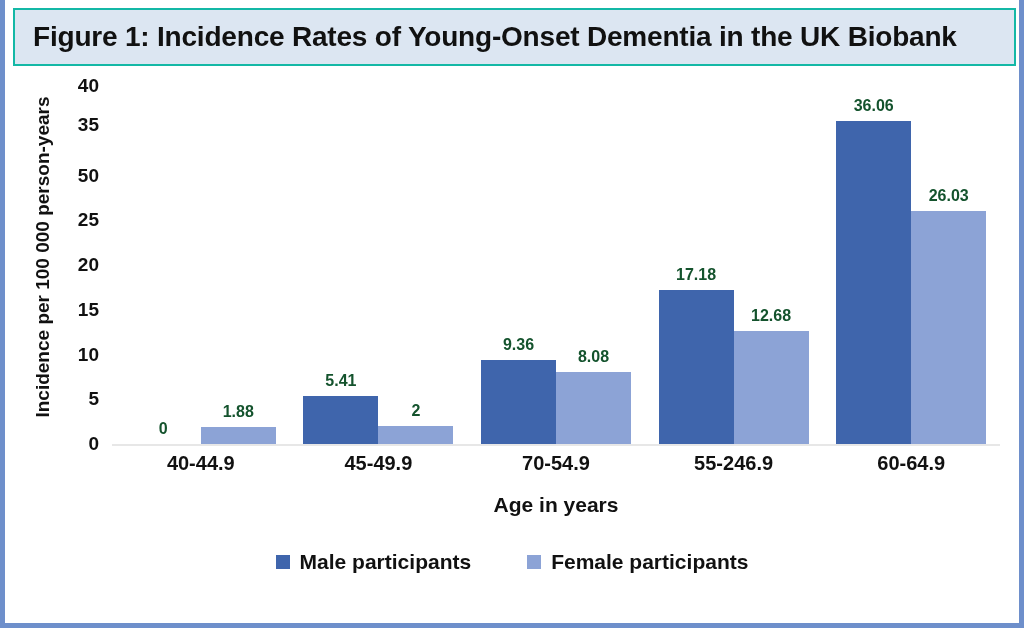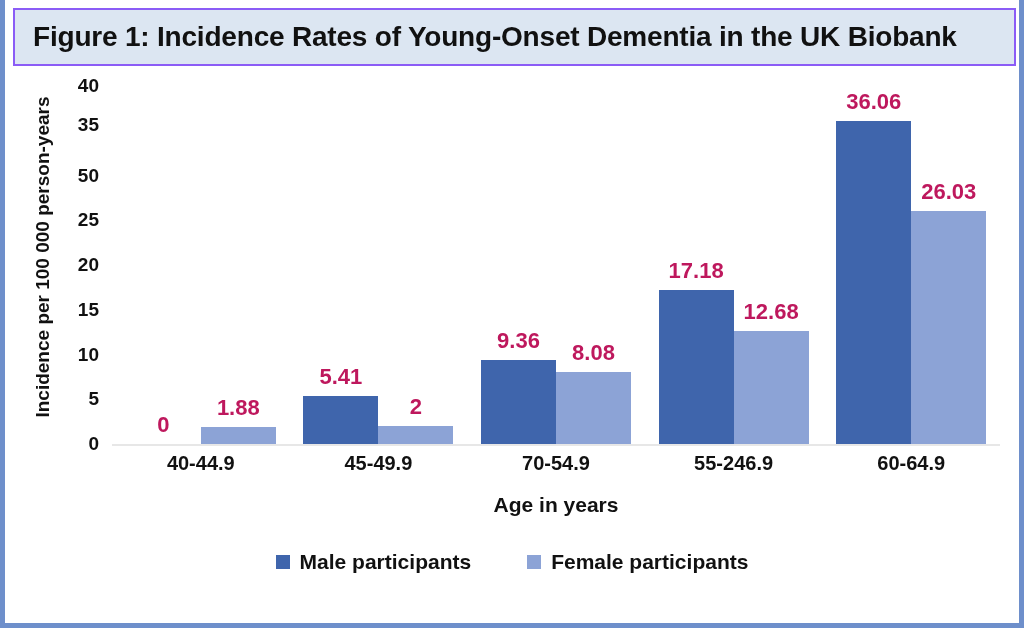--- a/index.html
+++ b/index.html
@@ -25,21 +25,21 @@
 
   
   #title-banner {
     position: absolute;
     left: 8px;
     top: 8px;
     width: 1003px;
     height: 58px;
     box-sizing: border-box;
     background: #DCE6F2;
-    border: 2px solid #8b5cf6;
+    border: 2px solid #14b8a6;
     display: flex;
     align-items: center;
     padding-left: 18px;
   }
   #title-text {
     font-size: 28px;
     font-weight: bold;
     color: #111111;
     letter-spacing: -0.2px;
     white-space: nowrap;
@@ -110,23 +110,23 @@
   }
   .bar {
     position: absolute;
     bottom: 0;
   }
   .bar-male   { background: #3F65AC; }
   .bar-female { background: #8CA3D6; }
   .bar-label {
     position: absolute;
     text-align: center;
-    font-size: 22px;
-    font-weight: bold;
-    color: #be185d;
+    font-size: 16px;
+    font-weight: bold;
+    color: #14532d;
     white-space: nowrap;
   }
 
   
   #x-ticks {
     position: absolute;
     left: 107px;
     top: 384px;
     width: 888px;
     height: 32px;

